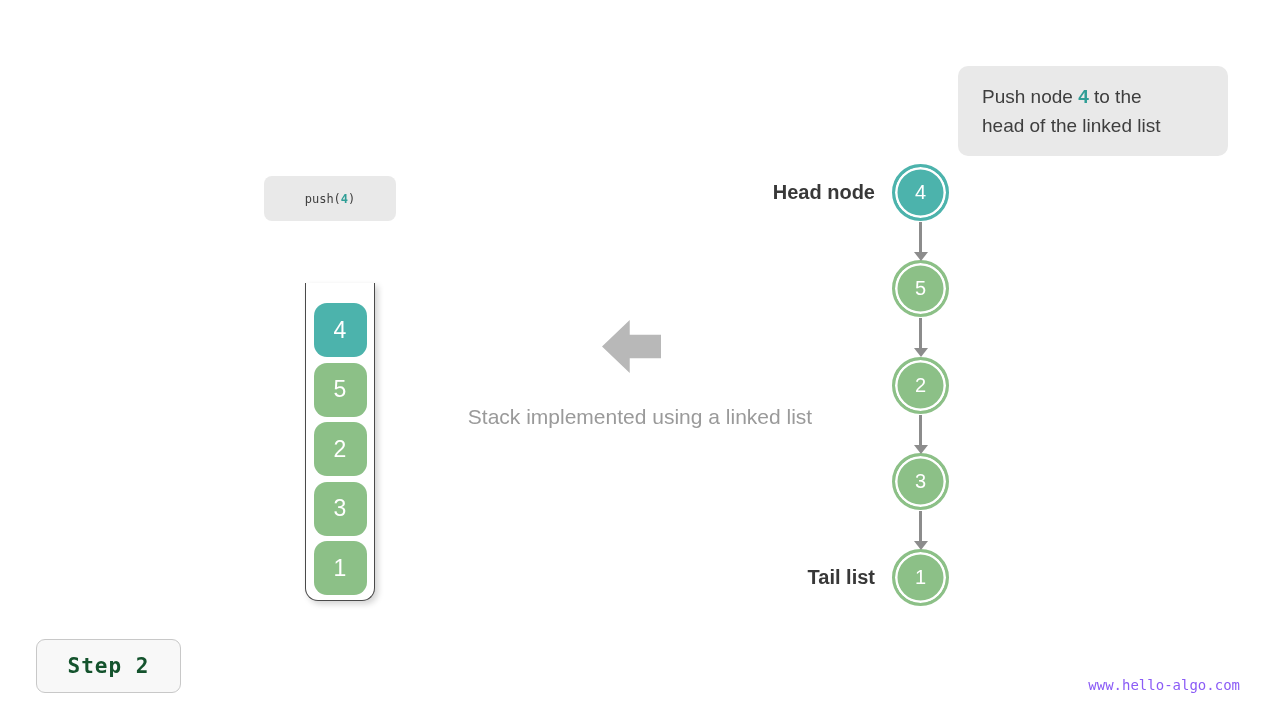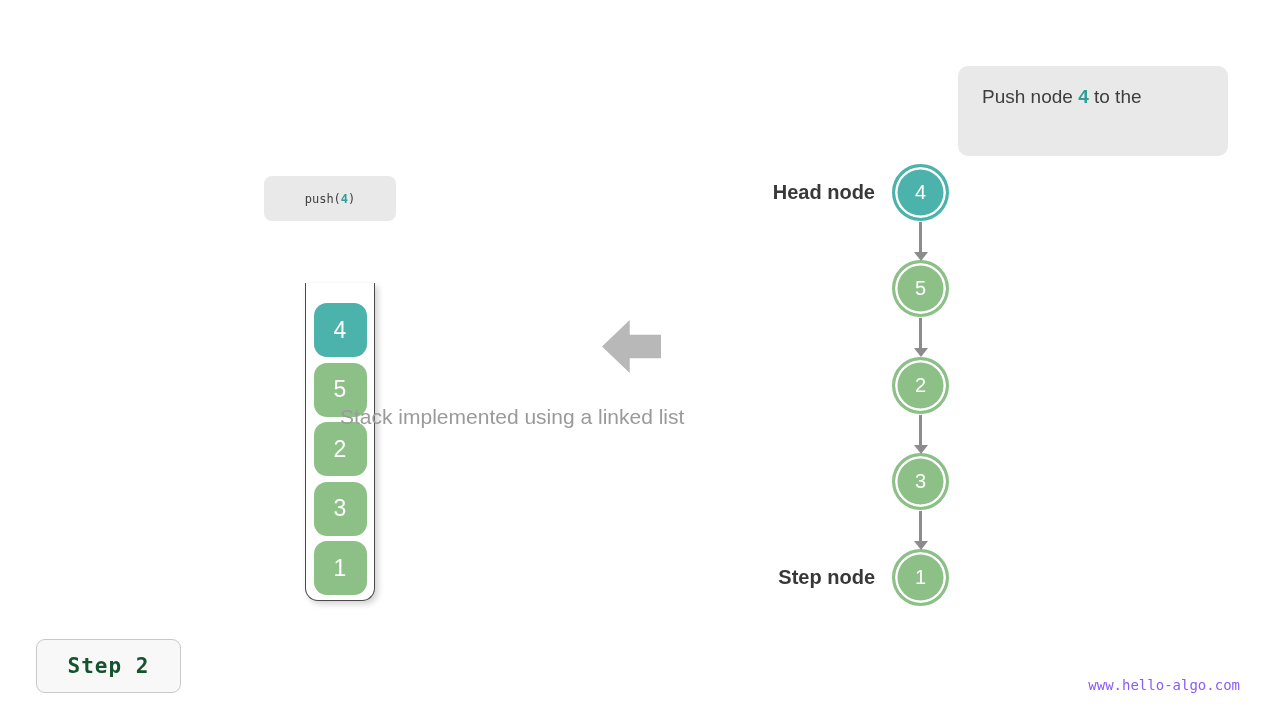--- a/index.html
+++ b/index.html
@@ -58,21 +58,21 @@
 
   
   .block-arrow {
     position: absolute; left: 602px; top: 320px;
     width: 59px; height: 53px;
     background: #b8b8b8;
     clip-path: polygon(0 50%, 47% 0, 47% 28%, 100% 28%, 100% 72%, 47% 72%, 47% 100%);
   }
   .caption {
     position: absolute; left: 340px; top: 405px; width: 600px;
-    text-align: left;
+    text-align: center;
     font-size: 21px; color: #9a9a9a;
   }
 
   
   .ll-node {
     position: absolute; left: 892px;
     width: 57px; height: 57px; border-radius: 50%;
     display: flex; align-items: center; justify-content: center;
     color: #ffffff; font-size: 20px; font-weight: 500;
     box-shadow: inset 0 0 0 2.5px #ffffff;
@@ -117,41 +117,42 @@
     font-size: 14px; color: #8b5cf6;
   }
 </style>
 </head>
 <body>
 
 <div class="canvas">
 
   <div class="annotation">
     <span>Push node </span><span class="em">4</span><span> to the</span><br>
+    <span>head of the linked list</span>
   </div>
 
   <div class="op-box">
     <span>push(</span>
       <span class="em">4</span>
       <span>)</span>
   </div>
 
   <div class="stack-container">
     <div class="stack-cell fill-teal">4</div>
     <div class="stack-cell fill-green">5</div>
     <div class="stack-cell fill-green">2</div>
     <div class="stack-cell fill-green">3</div>
     <div class="stack-cell fill-green">1</div>
   </div>
 
   <div class="block-arrow"></div>
   <div class="caption">Stack implemented using a linked list</div>
 
   <div class="ll-label" style="top:178px;">Head node</div>
-  <div class="ll-label" style="top:563px;">Step node</div>
+  <div class="ll-label" style="top:563px;">Tail list</div>
 
   <div class="ll-node fill-teal" style="top:164px;">4</div>
   <div class="ll-node fill-green" style="top:260px;">5</div>
   <div class="ll-node fill-green" style="top:357px;">2</div>
   <div class="ll-node fill-green" style="top:453px;">3</div>
   <div class="ll-node fill-green" style="top:549px;">1</div>
 
   <div class="ll-arrow" style="top:222px;">
       <div class="shaft"></div>
       <div class="tip"></div>

